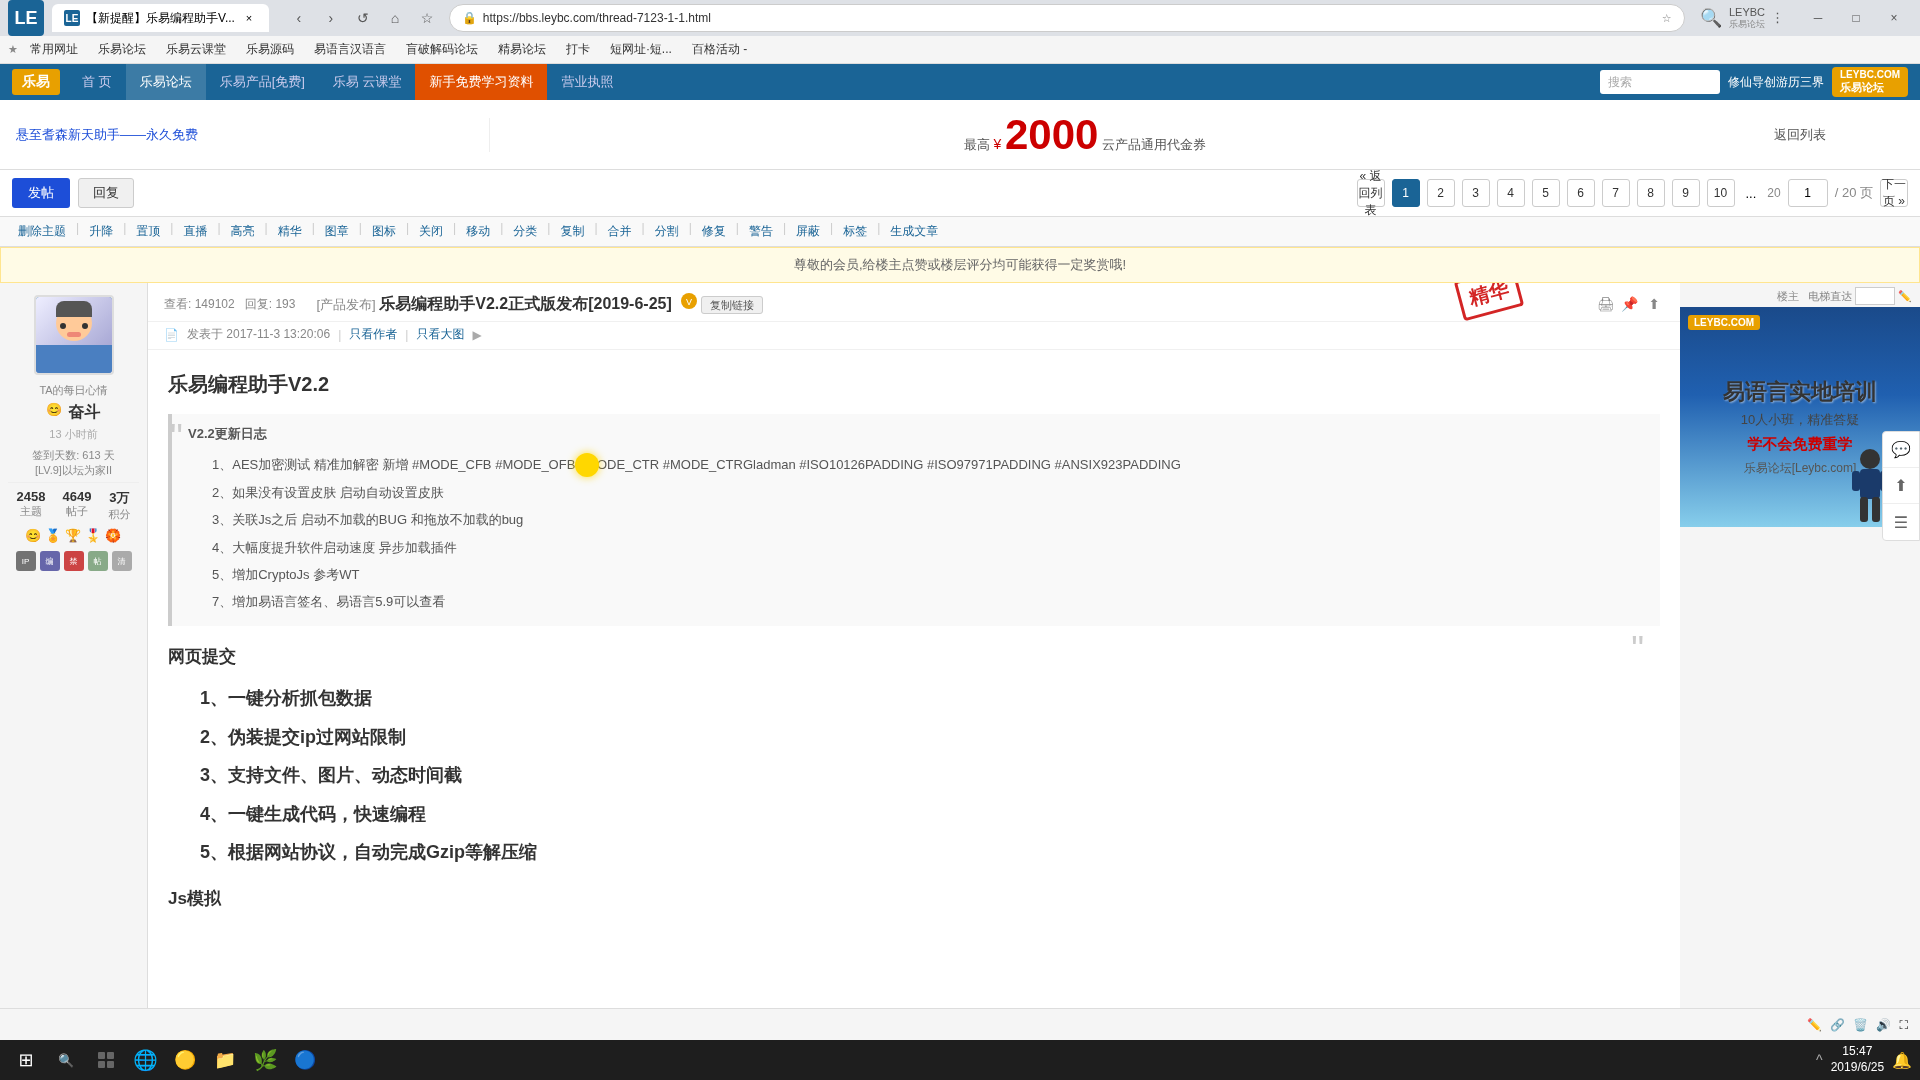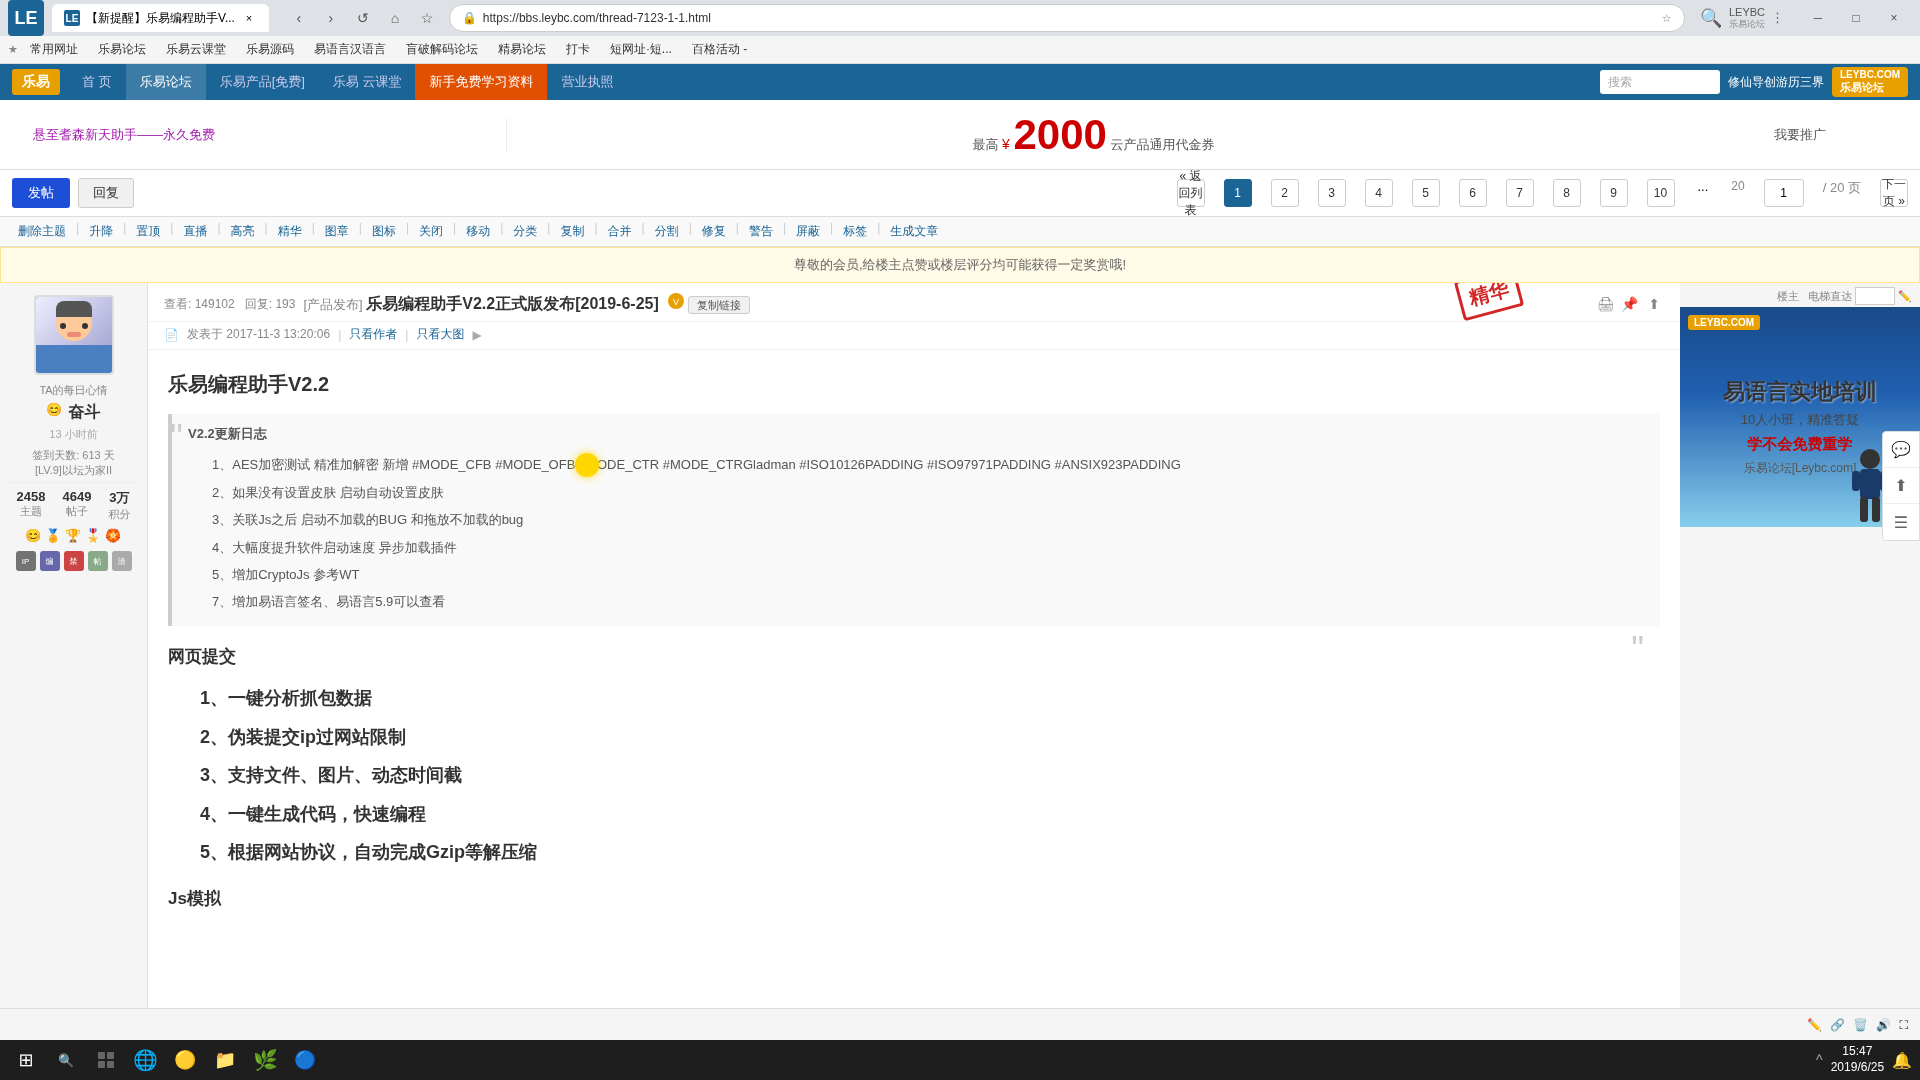--- a/index.html
+++ b/index.html
@@ -153,23 +153,22 @@
       background: #fff;
       height: 70px;
       display: flex;
       align-items: center;
       border-bottom: 1px solid #ddd;
     }
     .ad-left {
       width: 490px;
       padding: 8px 16px;
       border-right: 1px solid #eee;
-      color: #a21caf;
+      color: #1d4ed8;
       font-size: 13px;
-      margin-left: 17px;
     }
     .ad-middle {
       flex: 1;
       text-align: center;
       font-size: 13px;
       color: #555;
     }
     .ad-price {
       color: #c00;
       font-size: 42px;
@@ -205,21 +204,21 @@
       background: #f0f0f0;
       color: #333;
       border: 1px solid #ccc;
       padding: 5px 14px;
       border-radius: 3px;
       cursor: pointer;
       font-size: 13px;
     }
     .pagination {
       margin-left: auto;
-      display: flex; align-items: flex-start; gap: 19px;
+      display: flex; align-items: center; gap: 7px;
     }
     .page-btn {
       width: 28px; height: 28px;
       display: flex; align-items: center; justify-content: center;
       border: 1px solid #ccc;
       border-radius: 3px;
       cursor: pointer;
       font-size: 12px;
       background: #fff;
       color: #333;
@@ -321,21 +320,21 @@
     
     .post-area {
       flex: 1;
       background: #fff;
       overflow-y: auto;
       padding: 0;
     }
     .post-header {
       padding: 10px 16px 6px;
       border-bottom: 1px solid #f0f0f0;
-      display: flex; align-items: center; gap: 0;
+      display: flex; align-items: center; gap: 13px;
       position: relative;
     }
     .post-title {
       font-size: 16px;
       font-weight: bold;
       color: #333;
       flex: 1;
     }
     .jinghua-stamp {
       position: absolute;
@@ -556,21 +555,21 @@
   <div class="ad-left">
     <span>悬至耆森新天助手——永久免费</span>
   </div>
   <div class="ad-middle">
     <span>最高</span>
     <span style="color:#c00; font-size:14px;">¥</span>
     <span class="ad-price">2000</span>
     <span>云产品通用代金券</span>
   </div>
   <div class="ad-right">
-    <span>我要推广</span>
+    <span>返回列表</span>
   </div>
 </div>
 
 <div class="post-toolbar">
   <button class="btn-primary">发帖</button>
   <button class="btn-secondary">回复</button>
   <div class="pagination">
     <button class="page-btn">« 返回列表</button>
     <button class="page-btn active">1</button>
     <button class="page-btn">2</button>

